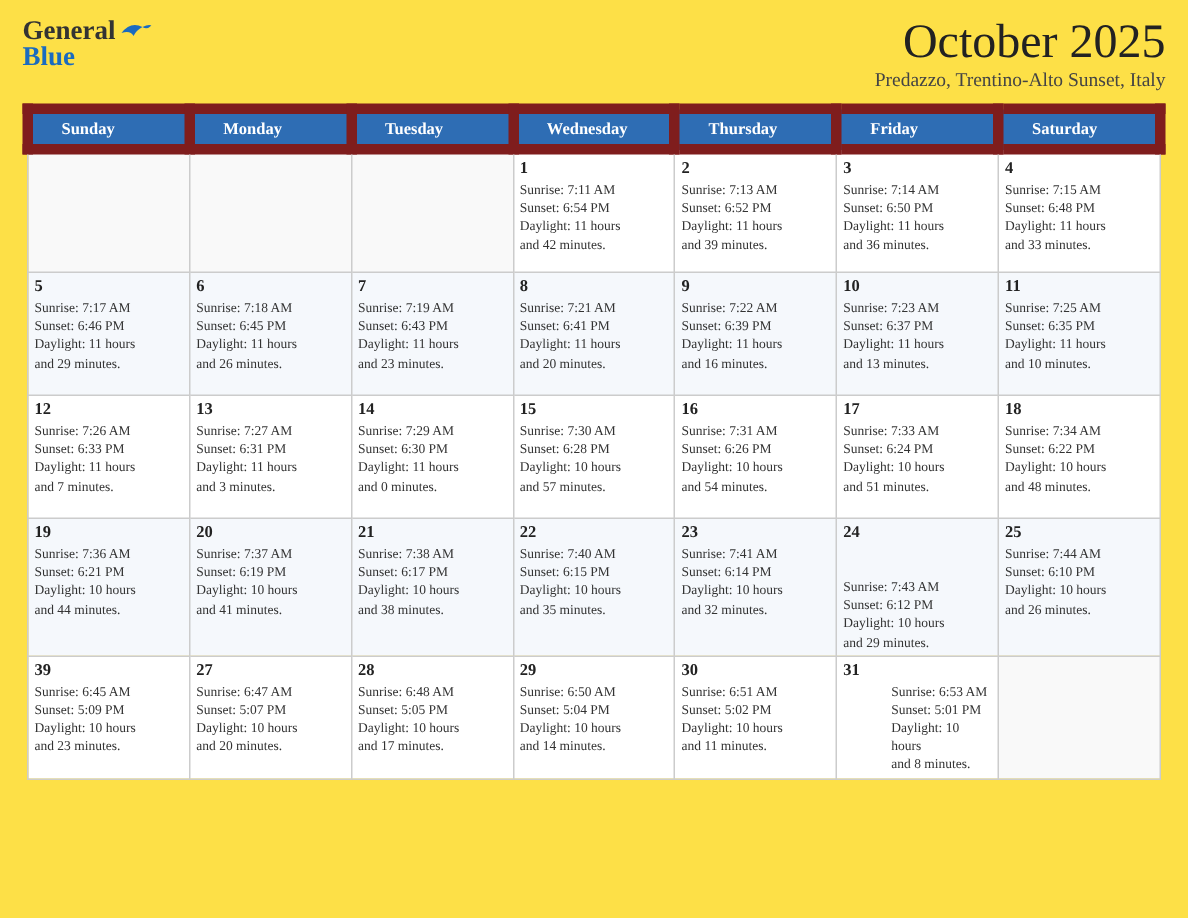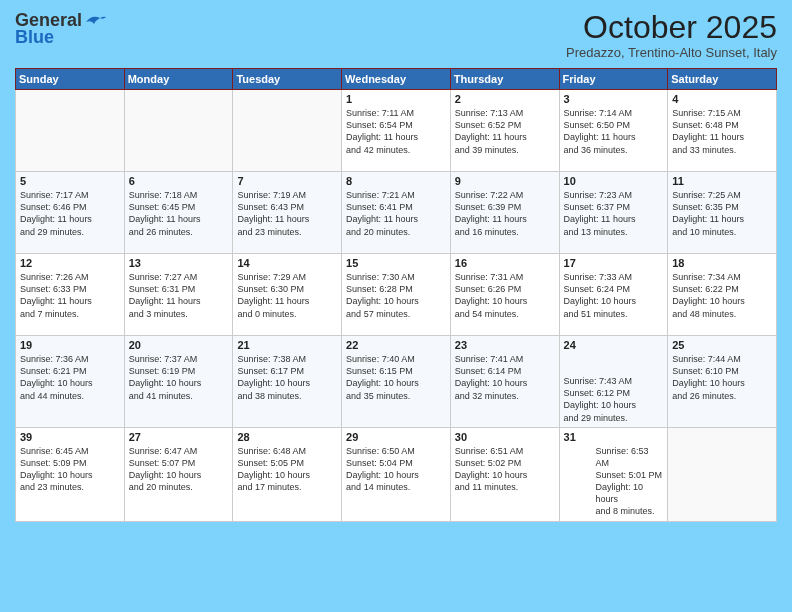--- a/index.html
+++ b/index.html
@@ -6,22 +6,23 @@
     body {
       font-family: Arial, sans-serif;
       background: #fff;
       width: 792px;
       height: 612px;
       overflow: hidden;
     }
     .page {
       width: 792px;
       height: 612px;
-      background: #7dd3fc;
+      background: #fde047;
       padding: 10px 15px;
+      font-family: Liberation Serif, serif;
     }
     .header {
       display: flex;
       justify-content: space-between;
       align-items: flex-start;
       margin-bottom: 8px;
     }
     .logo {
       display: flex;
       flex-direction: column;
@@ -43,23 +44,23 @@
     .calendar {
       width: 100%;
       border-collapse: collapse;
       table-layout: fixed;
     }
     .calendar th {
       background: #2e6db4;
       color: #fff;
       font-size: 11px;
       font-weight: bold;
-      padding: 4px 3px;
+      padding: 4px 19px;
       text-align: left;
-      border: 1px solid #7f1d1d;
+      border: 7px solid #7f1d1d;
     }
     .calendar td {
       border: 1px solid #ccc;
       vertical-align: top;
       padding: 3px 4px;
       font-size: 9.5px;
       color: #333;
       height: 82px;
     }
     .day-num {

